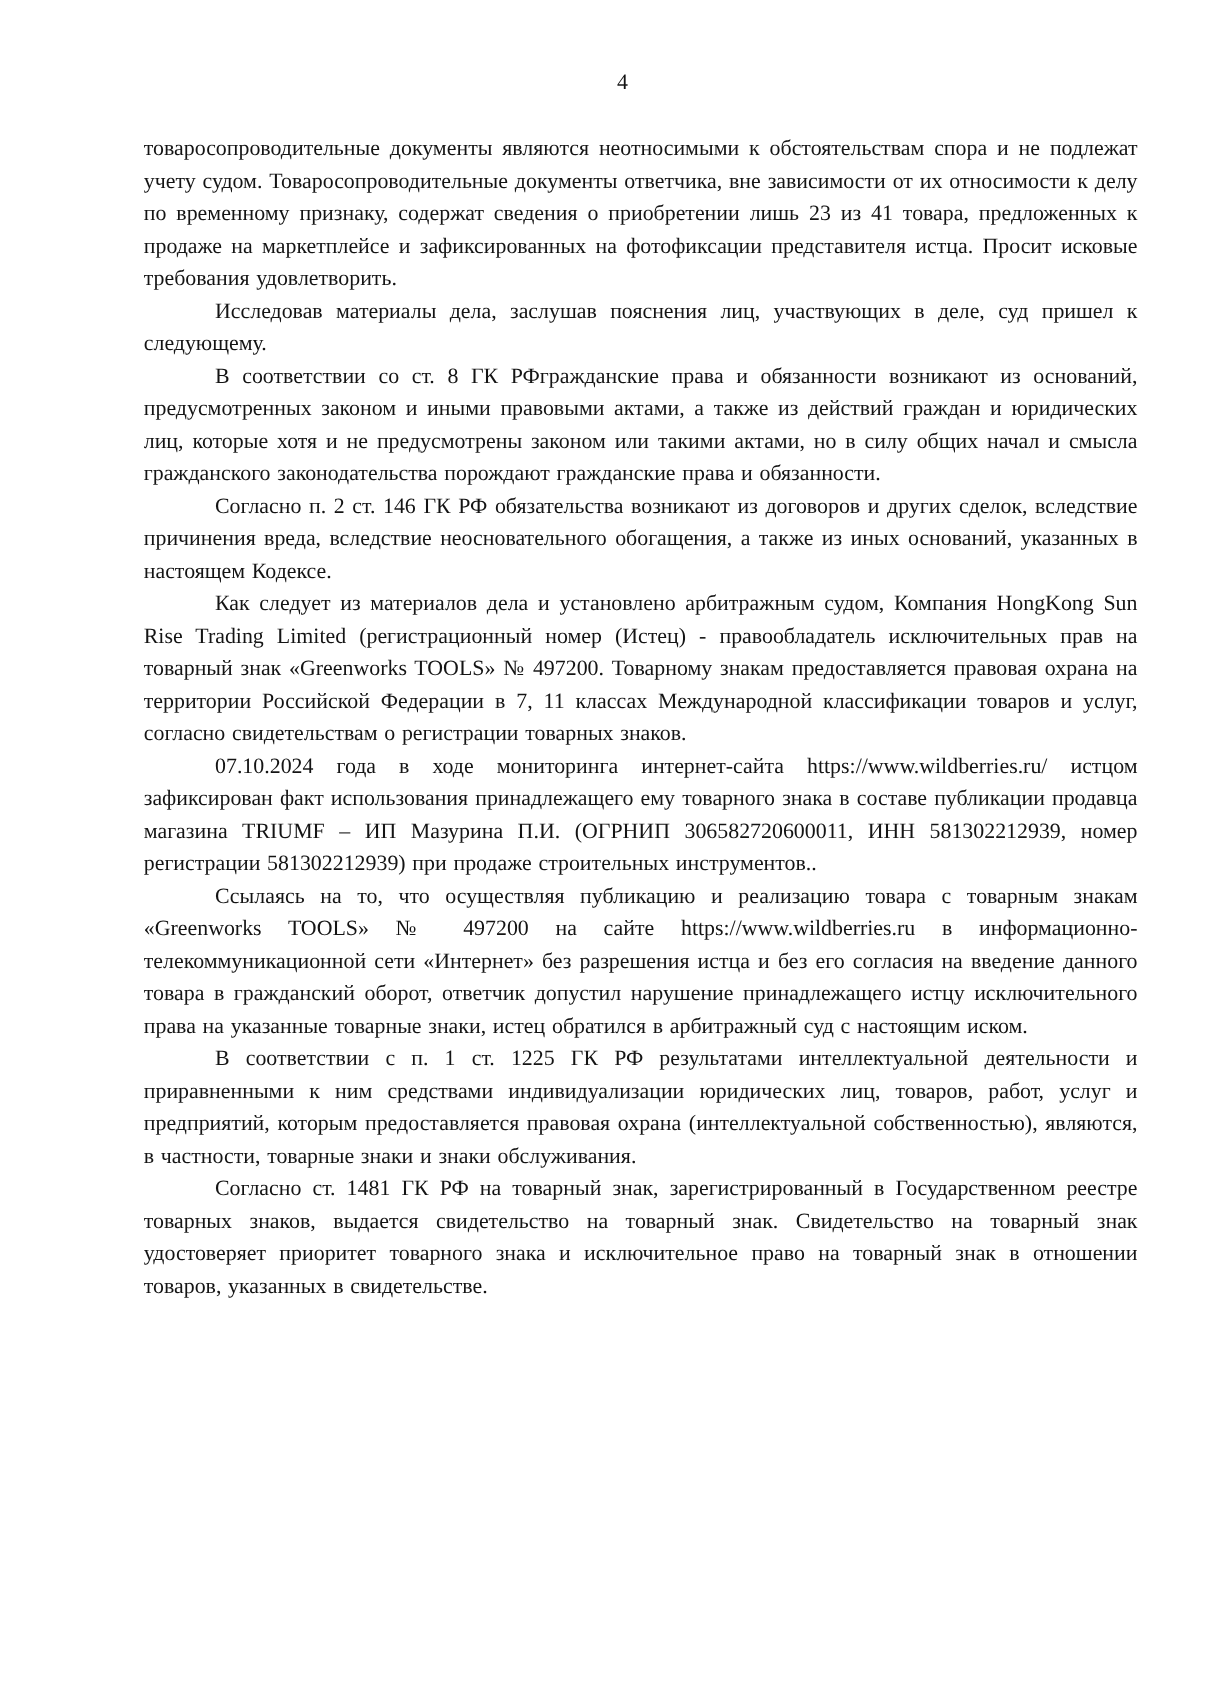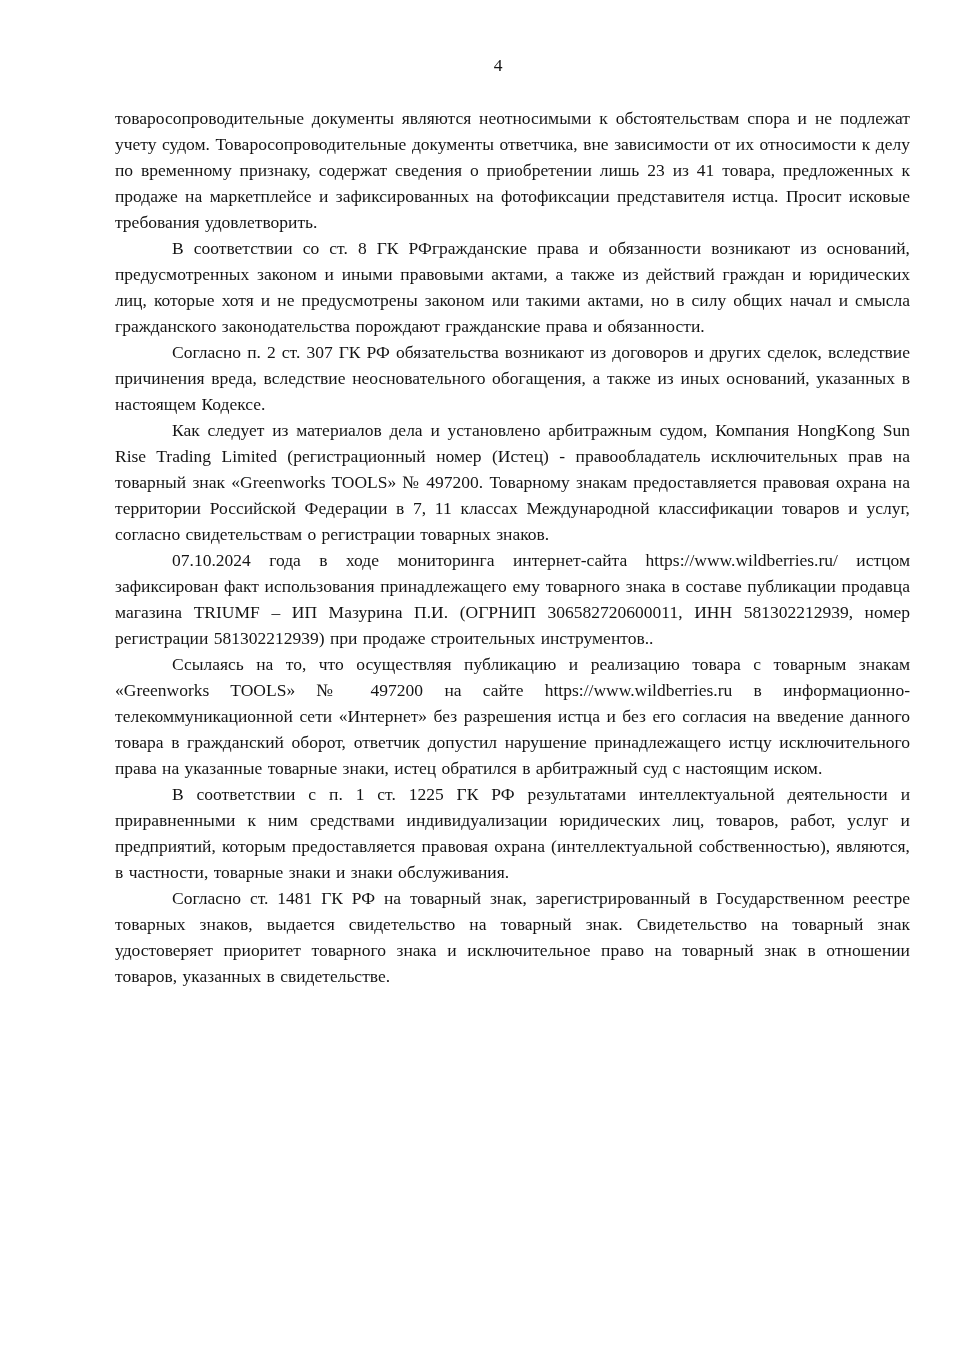--- a/index.html
+++ b/index.html
@@ -45,21 +45,22 @@
   }
 </style>
 </head>
 <body>
 
 <div class="page">
   <div class="page-number">4</div>
 
   <div class="doc-body">
     <p class="continuation">товаросопроводительные документы являются неотносимыми к обстоятельствам спора и не подлежат учету судом. Товаросопроводительные документы ответчика, вне зависимости от их относимости к делу по временному признаку, содержат сведения о приобретении лишь 23 из 41 товара, предложенных к продаже на маркетплейсе и зафиксированных на фотофиксации представителя истца. Просит исковые требования удовлетворить.</p>
+    <p>Исследовав материалы дела, заслушав пояснения лиц, участвующих в деле, суд пришел к следующему.</p>
     <p>В соответствии со ст. 8 ГК РФгражданские права и обязанности возникают из оснований, предусмотренных законом и иными правовыми актами, а также из действий граждан и юридических лиц, которые хотя и не предусмотрены законом или такими актами, но в силу общих начал и смысла гражданского законодательства порождают гражданские права и обязанности.</p>
-    <p>Согласно п. 2 ст. 307 ГК РФ обязательства возникают из договоров и других сделок, вследствие причинения вреда, вследствие неосновательного обогащения, а также из иных оснований, указанных в настоящем Кодексе.</p>
+    <p>Согласно п. 2 ст. 146 ГК РФ обязательства возникают из договоров и других сделок, вследствие причинения вреда, вследствие неосновательного обогащения, а также из иных оснований, указанных в настоящем Кодексе.</p>
     <p>Как следует из материалов дела и установлено арбитражным судом, Компания HongKong Sun Rise Trading Limited (регистрационный номер (Истец) - правообладатель исключительных прав на товарный знак «Greenworks TOOLS» № 497200. Товарному знакам предоставляется правовая охрана на территории Российской Федерации в 7, 11 классах Международной классификации товаров и услуг, согласно свидетельствам о регистрации товарных знаков.</p>
     <p>07.10.2024 года в ходе мониторинга интернет-сайта https://www.wildberries.ru/ истцом зафиксирован факт использования принадлежащего ему товарного знака  в составе публикации продавца магазина TRIUMF – ИП Мазурина П.И. (ОГРНИП 306582720600011, ИНН 581302212939, номер регистрации 581302212939) при продаже строительных инструментов..</p>
     <p>Ссылаясь на то, что осуществляя публикацию и реализацию товара с товарным знакам «Greenworks TOOLS» № 497200 на сайте https://www.wildberries.ru в информационно-телекоммуникационной сети «Интернет» без разрешения истца и без его согласия на введение данного товара в гражданский оборот, ответчик допустил нарушение принадлежащего истцу исключительного права на указанные товарные знаки, истец обратился в арбитражный суд с настоящим иском.</p>
     <p>В соответствии с п. 1 ст. 1225 ГК РФ результатами интеллектуальной деятельности и приравненными к ним средствами индивидуализации юридических лиц, товаров, работ, услуг и предприятий, которым предоставляется правовая охрана (интеллектуальной собственностью), являются, в частности, товарные знаки и знаки обслуживания.</p>
     <p>Согласно ст. 1481 ГК РФ на товарный знак, зарегистрированный в Государственном реестре товарных знаков, выдается свидетельство на товарный знак. Свидетельство на товарный знак удостоверяет приоритет товарного знака и исключительное право на товарный знак в отношении товаров, указанных в свидетельстве.</p>
   </div>
 </div>
 
 </body></html>

